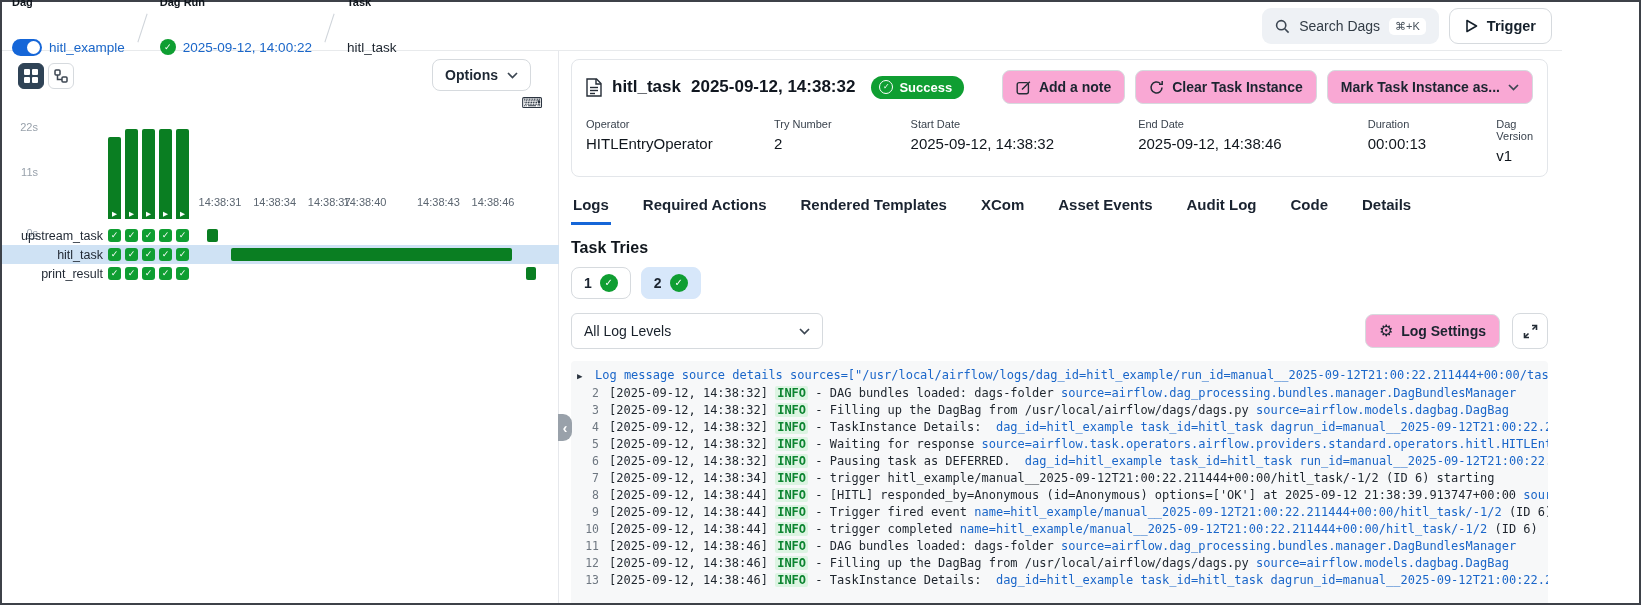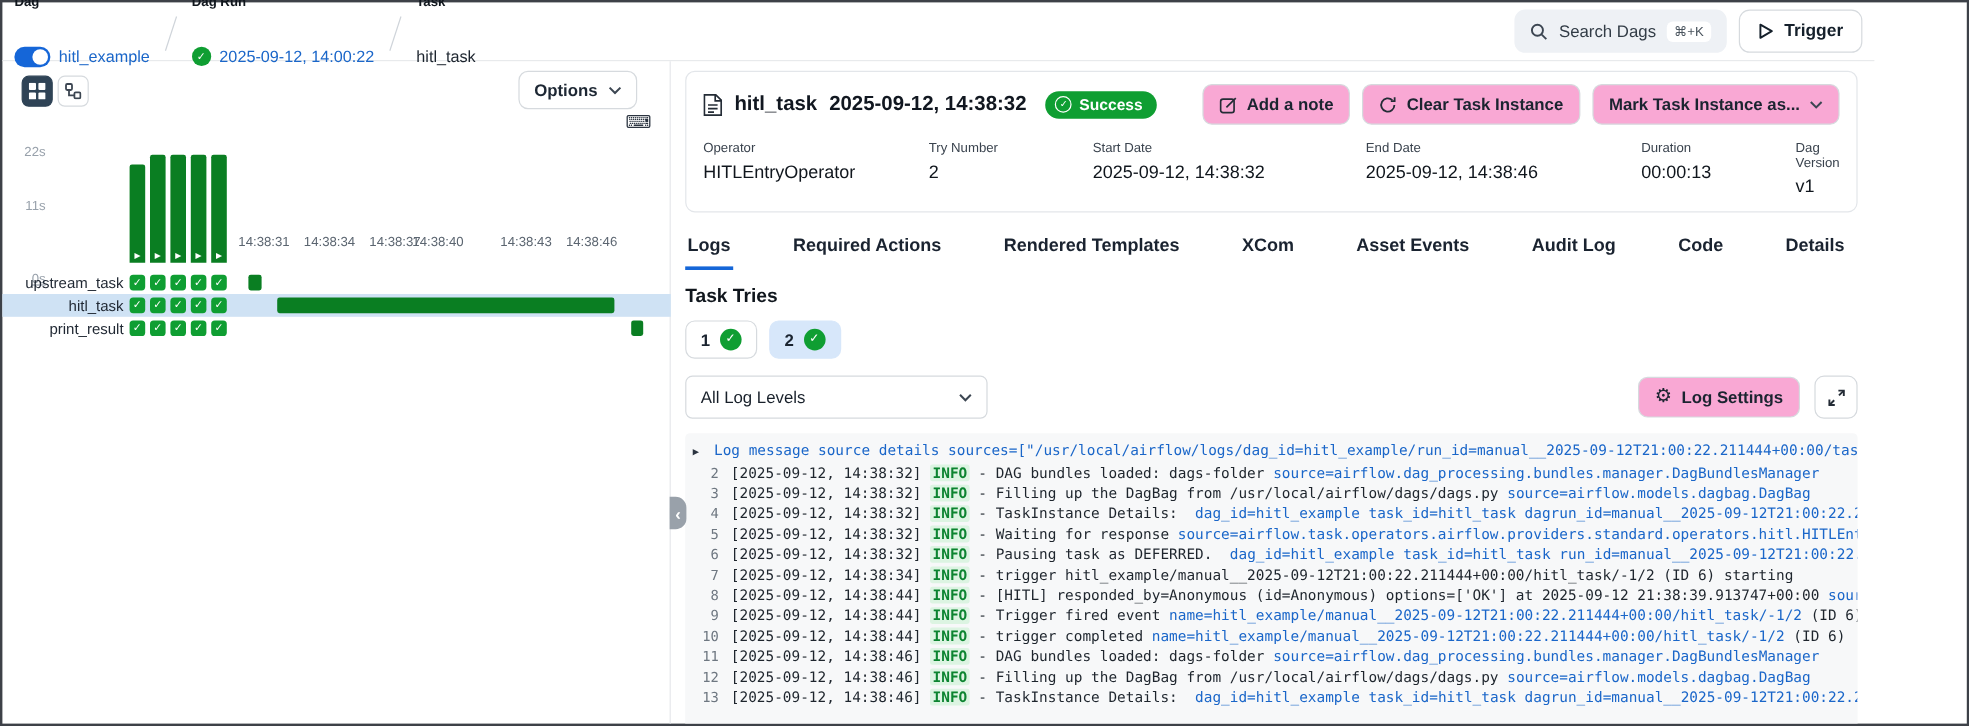--- a/index.html
+++ b/index.html
@@ -66,21 +66,21 @@
   .badge-ck { width:14px; height:14px; border:1.5px solid #fff; border-radius:50%; display:flex; align-items:center;
     justify-content:center; font-size:8px; line-height:1; }
   .spacer { flex:1; }
   .act-btn { display:inline-flex; align-items:center; gap:8px; border:1px solid #d6dade; background:#f9a8d4; border-radius:8px;
     height:34px; padding:0 13px; font-size:14px; font-weight:600; color:#1b2430; font-family:inherit; cursor:pointer; white-space:nowrap; }
   .meta-row { display:flex; margin-top:14px; }
   .meta-col:nth-child(1){width:190px;} .meta-col:nth-child(2){width:138px;} .meta-col:nth-child(3){width:230px;}
   .meta-col:nth-child(4){width:232px;} .meta-col:nth-child(5){width:130px;} .meta-col:nth-child(6){flex:1;}
   .meta-label { font-size:11px; color:#3a434e; }
   .meta-value { margin-top:5px; font-size:15px; color:#10161d; white-space:nowrap; }
-  .tabs { display:flex; gap:48px; margin-top:14px;align-items:flex-end; }
+  .tabs { display:flex; gap:30px; margin-top:14px;align-items:flex-end; }
   .tab { font-size:15px; font-weight:600; color:#1a2330; padding:5px 2px 9px; cursor:pointer; border-bottom:3px solid transparent; white-space:nowrap; }
   .tab.active { border-bottom-color:var(--accent,#1566d8); }
   .tries-head { margin-top:14px; font-size:16px; font-weight:700; color:#10161d; }
   .chips { display:flex; gap:10px; margin-top:10px; }
   .chip { display:inline-flex; align-items:center; gap:8px; height:32px; padding:0 12px; border-radius:8px;
     border:1px solid #d6dade; background:#fff; font-size:14px; font-weight:600; color:#1b2430; font-family:inherit; cursor:pointer; }
   .chip.selected { background:#d7e7fa; border-color:#d7e7fa; }
   .ck { background:var(--success,#0f9e32); color:#fff; border-radius:50%; display:inline-flex; align-items:center;
     justify-content:center; font-weight:bold; line-height:1; }
   .ck18 { width:18px; height:18px; font-size:10px; }

